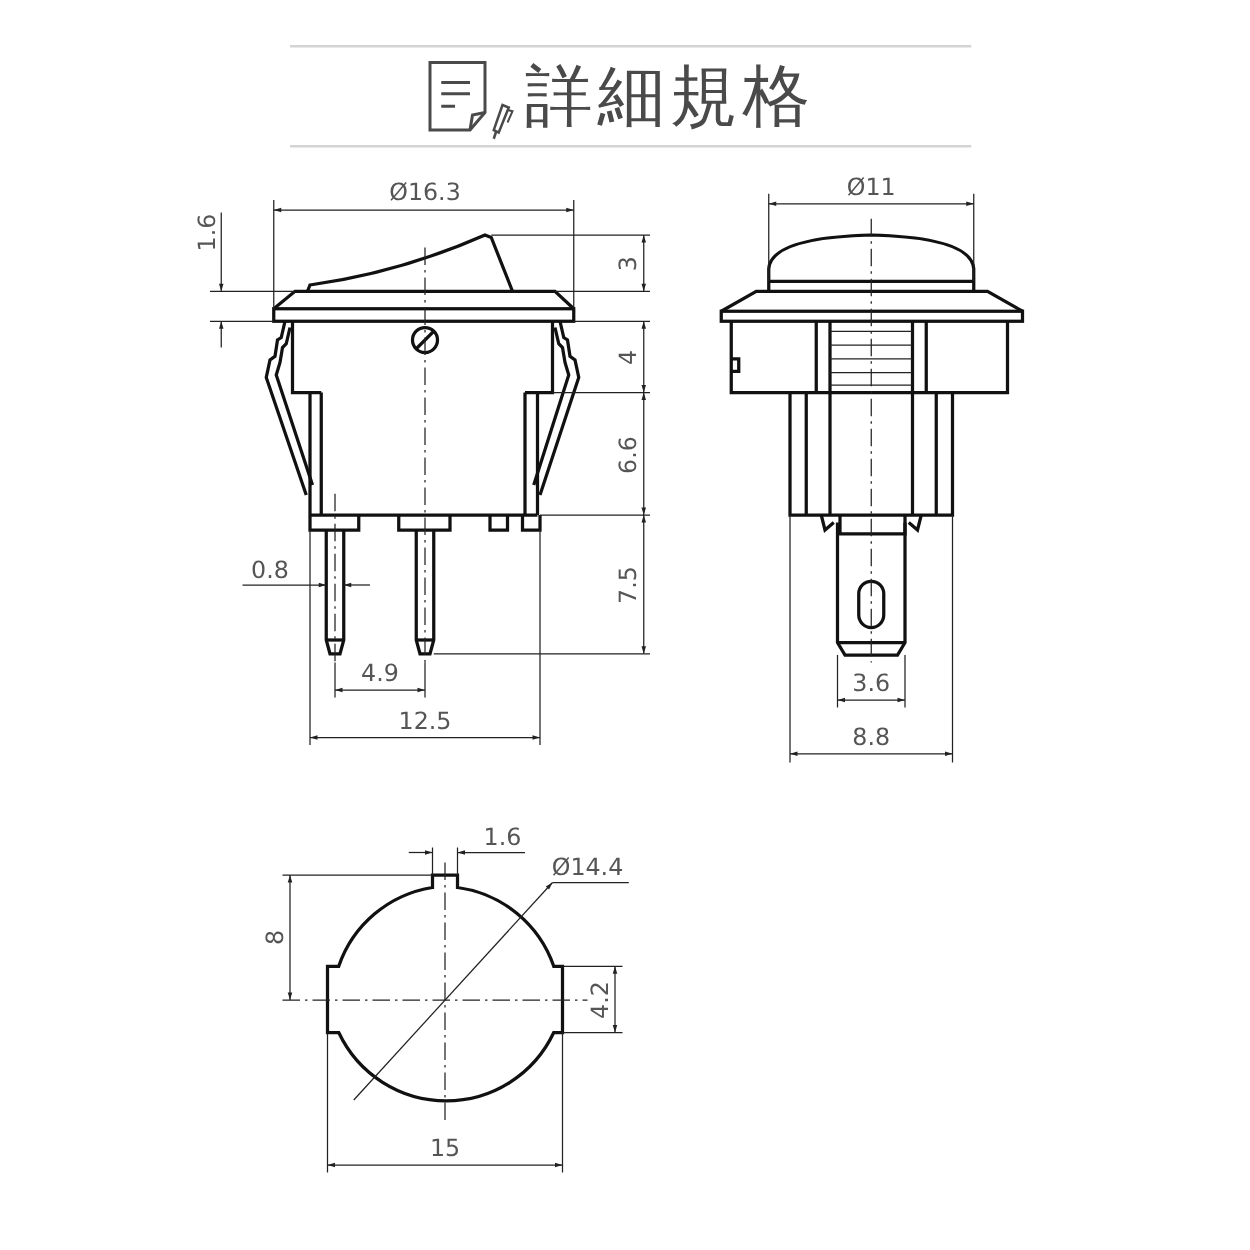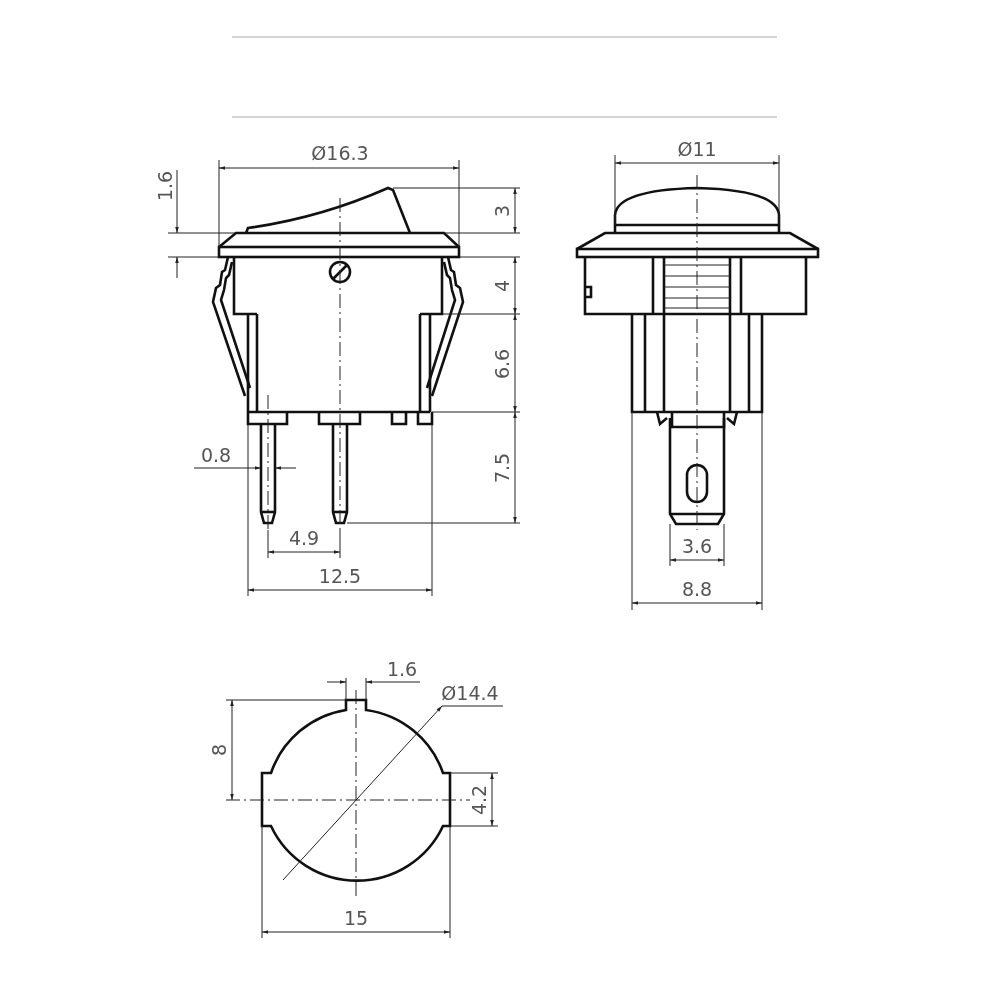--- a/index.html
+++ b/index.html
@@ -15,20 +15,33 @@
   .dim-text { font-family: "DejaVu Sans", sans-serif; font-size: 19px; fill: #555; }
   .thick { stroke: #111; stroke-width: 2.6; fill: none; }
   .thin { stroke: #222; stroke-width: 1; fill: none; }
   .center { stroke: #222; stroke-width: 1; fill: none; stroke-dasharray: 14 4 2 4; }
 </style>
 </head>
 <body>
 
 <div class="header">
   <div class="rule top"></div>
+  <div class="title-wrap">
+    <svg class="title-icon" viewBox="0 0 80 70">
+      <path d="M4 8 H48 V48 L36 62 H4 Z" fill="none" stroke="#4a4a4a" stroke-width="2.4"></path>
+      <path d="M36 62 L38 50 L48 48" fill="none" stroke="#4a4a4a" stroke-width="2.4"></path>
+      <line x1="13" y1="24" x2="36" y2="24" stroke="#4a4a4a" stroke-width="2.4"></line>
+      <line x1="13" y1="33" x2="36" y2="33" stroke="#4a4a4a" stroke-width="2.4"></line>
+      <line x1="13" y1="43" x2="24" y2="43" stroke="#4a4a4a" stroke-width="2.4"></line>
+      <path d="M62 42 L67 44 L59 64 L55 62 Z" fill="none" stroke="#4a4a4a" stroke-width="2"></path>
+      <line x1="57" y1="63" x2="55" y2="69" stroke="#4a4a4a" stroke-width="2"></line>
+      <path d="M66 46 L70 47 L66 56" fill="none" stroke="#4a4a4a" stroke-width="1.6"></path>
+    </svg>
+    <span class="title-text">詳細規格</span>
+  </div>
   <div class="rule bottom"></div>
 </div>
 
 <svg class="drawing" viewBox="0 0 1000 1000">
   <defs>
     <marker id="arr" viewBox="0 0 10 10" refX="10" refY="5" markerWidth="9" markerHeight="6" orient="auto-start-reverse">
       <path d="M0 2 L10 5 L0 8 Z" fill="#222"></path>
     </marker>
   </defs>
 

